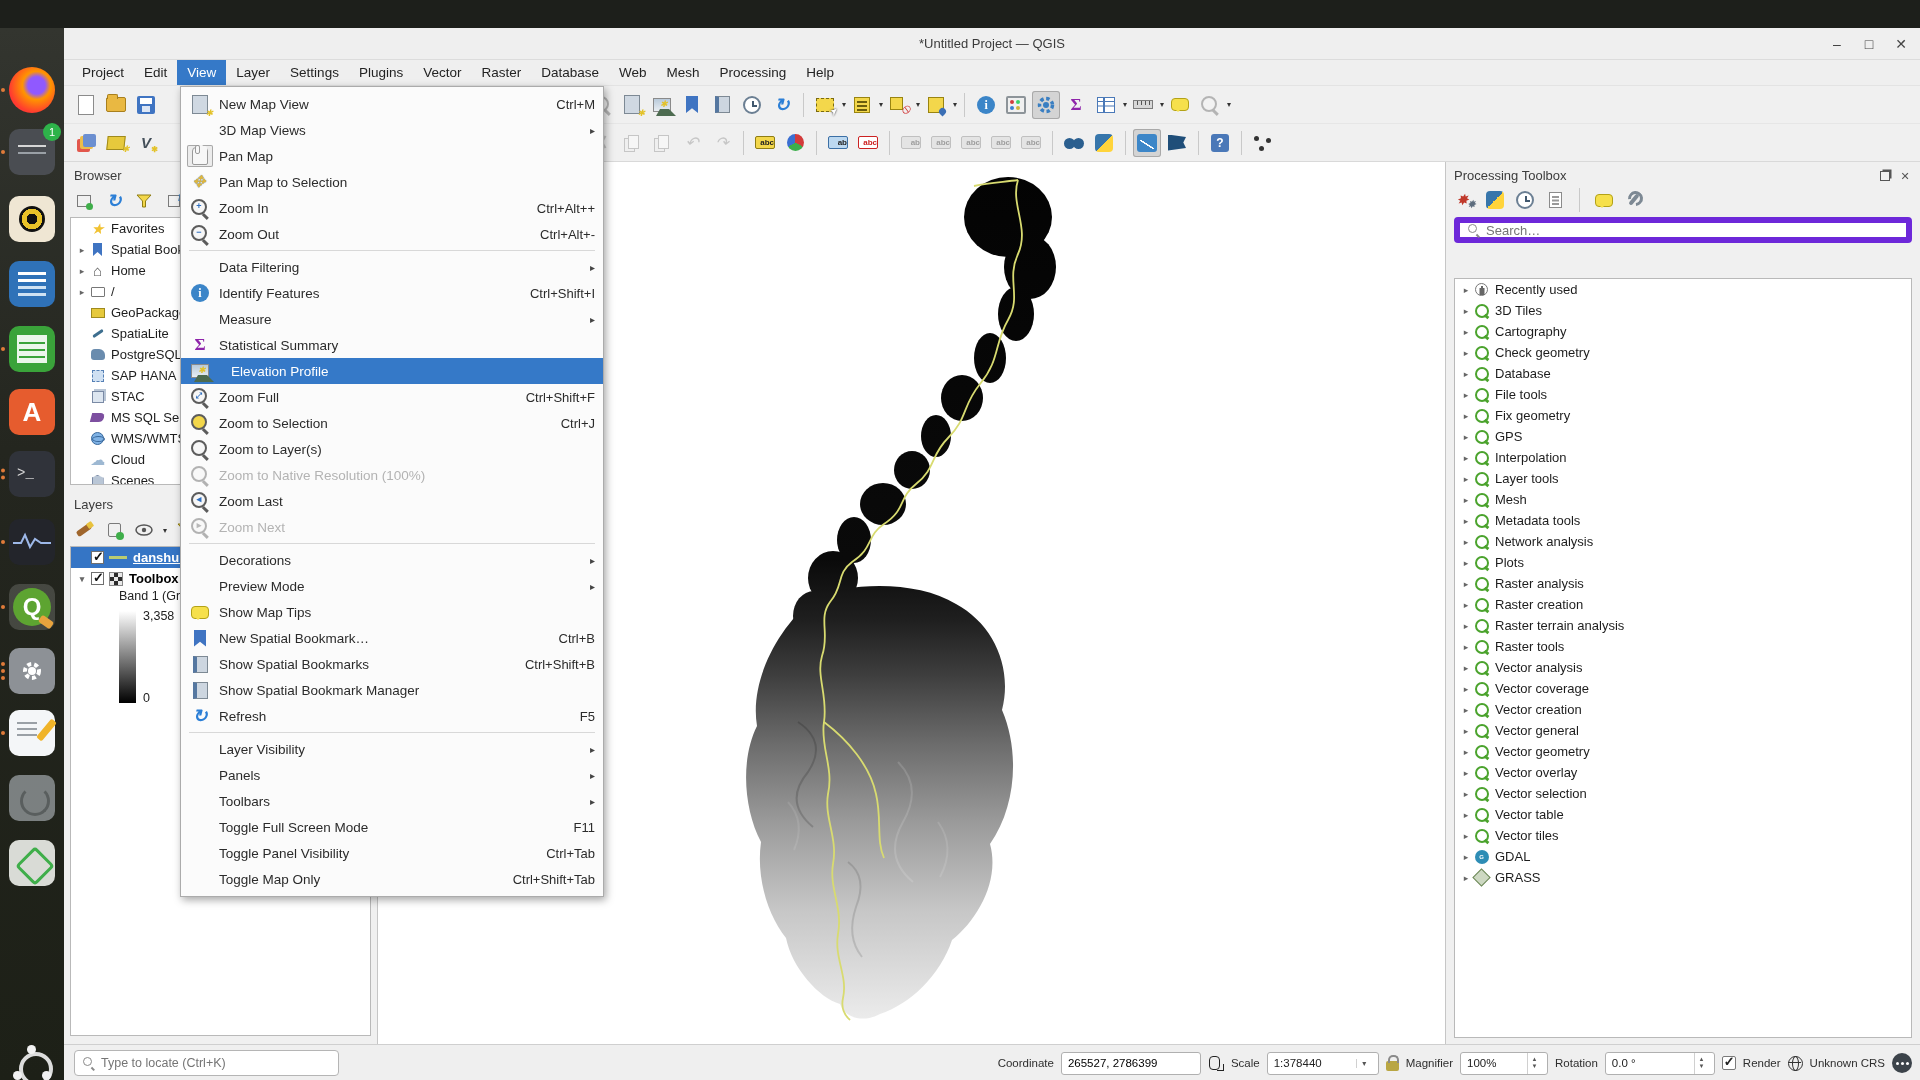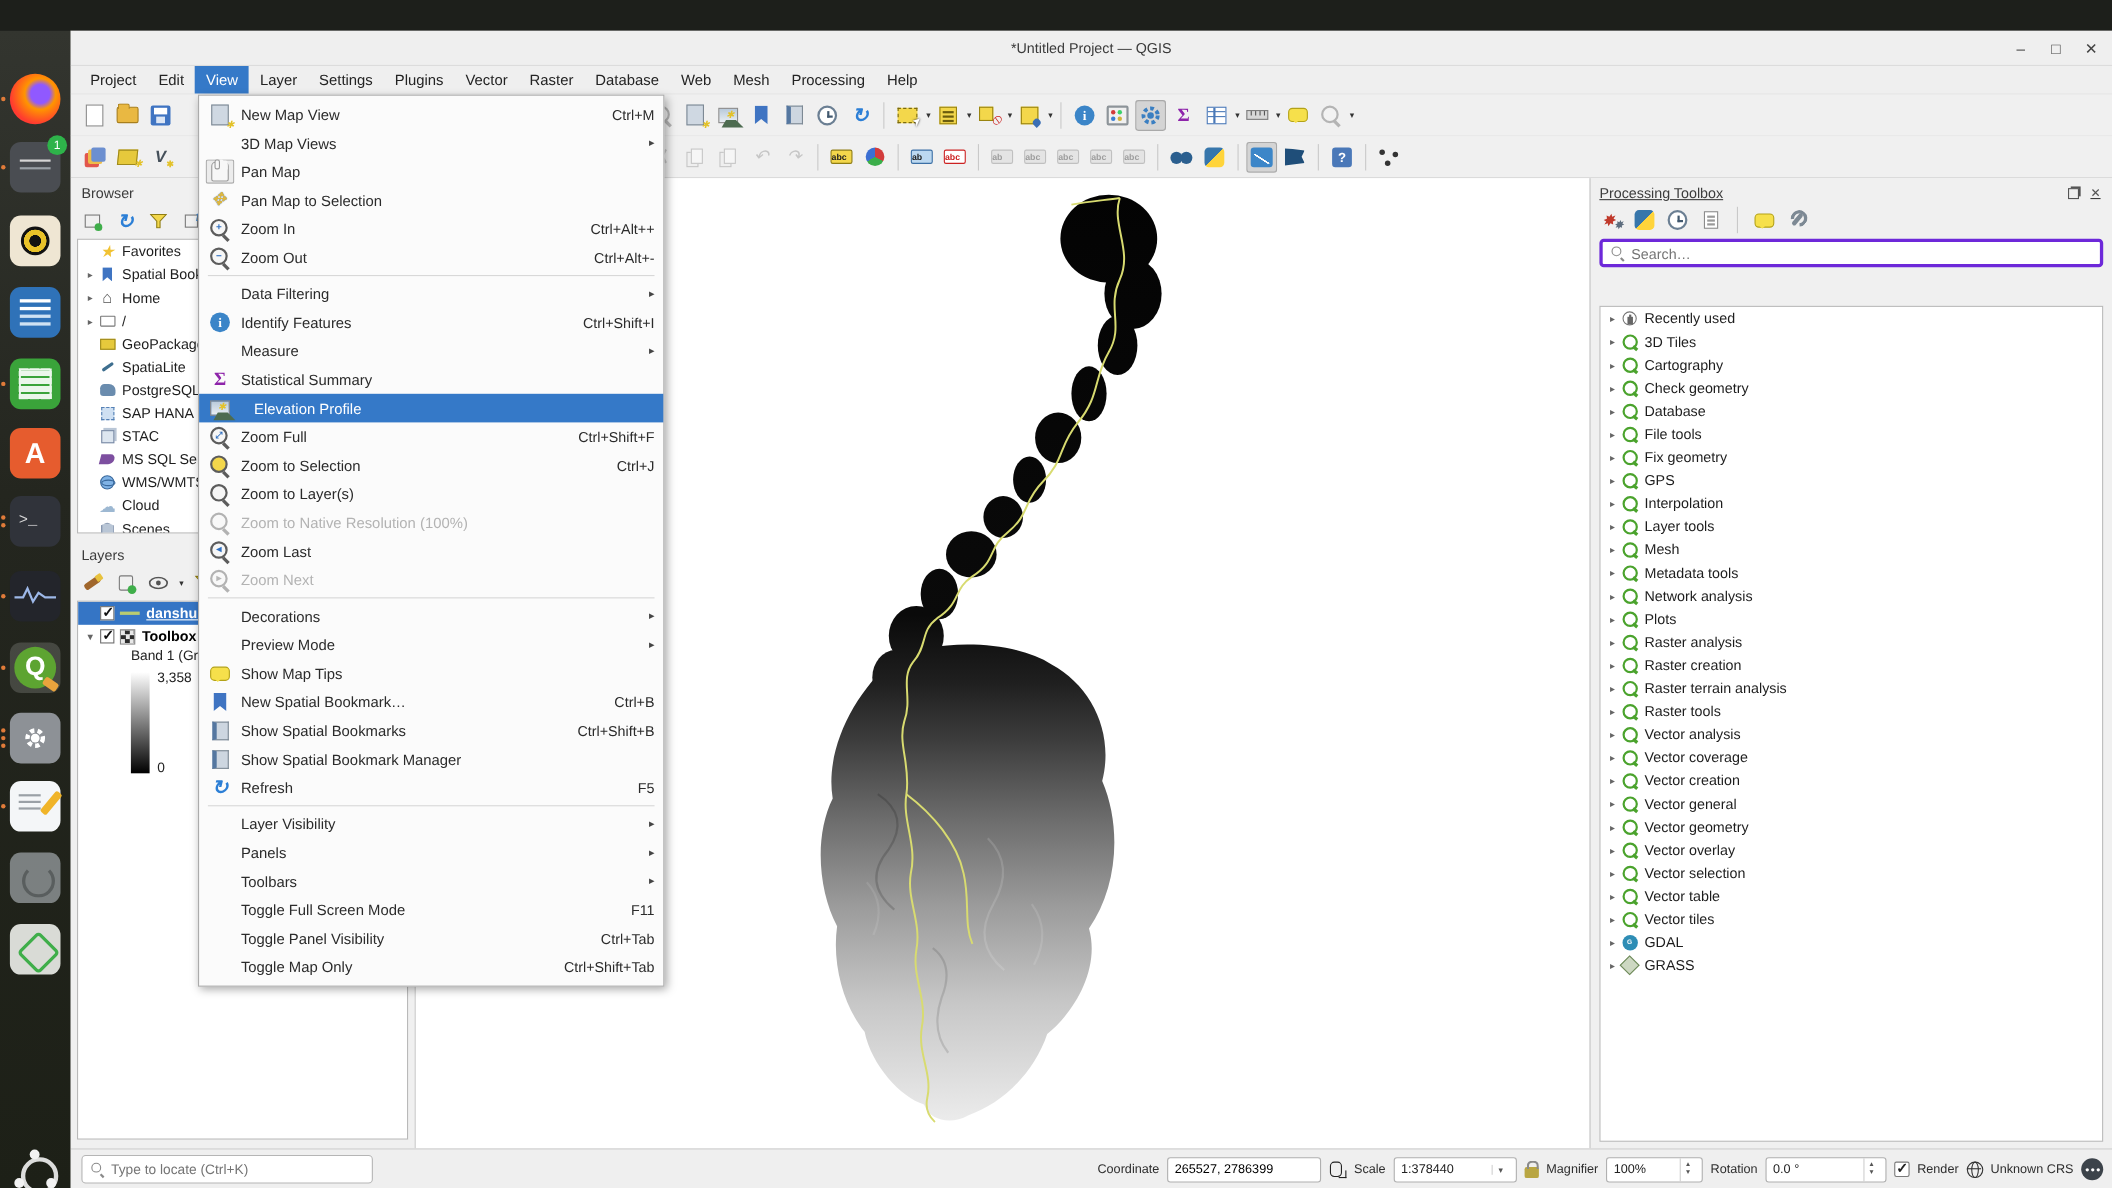--- a/index.html
+++ b/index.html
@@ -147,21 +147,21 @@
   .i-ribbon { width:12px; height:17px; background:#3f74c2; clip-path:polygon(0 0,100% 0,100% 100%,50% 72%,0 100%); }
   .i-ribbon.star::after { content:"\2731"; position:absolute; right:-7px; bottom:-4px; font-size:8px; color:#e3c229; }
   .i-book { width:15px; height:17px; background:#cdd6e0; border:1px solid #7d8994; border-left:4px solid #5577a0; }
   .i-cut { width:16px; height:16px; }
   .i-cut::before,.i-cut::after { content:""; position:absolute; left:7px; top:0; width:2px; height:14px; background:#888; }
   .i-cut::before { transform:rotate(30deg); } .i-cut::after { transform:rotate(-30deg); }
   .i-copy { width:16px; height:16px; }
   .i-copy::before { content:""; position:absolute; left:0; top:3px; width:9px; height:12px; background:#eee; border:1px solid #888; }
   .i-copy::after { content:""; position:absolute; left:4px; top:0; width:9px; height:12px; background:#fff; border:1px solid #888; }
   .i-undo { color:#888; font-size:16px; line-height:16px; }
-  .i-tag { width:20px; height:13px; background:#f3d74b; border:1px solid #8f7d13; border-radius:2px; color:#222; font:bold 8px/12px "Liberation Sans",sans-serif; text-align:left; }
+  .i-tag { width:20px; height:13px; background:#f3d74b; border:1px solid #8f7d13; border-radius:2px; color:#222; font:bold 8px/12px "Liberation Sans",sans-serif; text-align:right; }
   .i-tag.blue { background:#bcd8f0; border-color:#3b6fa5; }
   .i-tag.red { background:#fff; border:1.5px solid #cc2222; color:#cc2222; }
   .i-pie { width:17px; height:17px; border-radius:50%; background:conic-gradient(#d23b3b 0 120deg, #3bae4a 120deg 240deg, #3b6fd2 240deg 360deg); }
   .i-binoc { width:20px; height:14px; }
   .i-binoc::before { content:""; position:absolute; left:0; top:2px; width:11px; height:11px; border-radius:50%; background:#2b5f8f; box-shadow:9px 0 0 #2b5f8f; }
   .i-python { width:18px; height:18px; border-radius:4px; background:linear-gradient(135deg,#3776ab 0 50%, #ffd43b 50% 100%); }
   .i-chart { width:20px; height:18px; background:#3c86c8; border-radius:3px; }
   .i-chart::after { content:""; position:absolute; left:3px; bottom:3px; width:14px; height:9px;
       background:linear-gradient(to top right, transparent 44%, #fff 46%, #fff 54%, transparent 56%); }
   .i-flag { width:18px; height:16px; background:#1f4e79; clip-path:polygon(0 0,100% 15%,85% 50%,100% 85%,0 100%); }
@@ -223,35 +223,35 @@
   .ramp { position:absolute; left:48px; top:4px; width:17px; height:92px; background:linear-gradient(#fff,#000); }
   .lg-max { position:absolute; left:72px; top:2px; font-size:12.5px; color:#222; }
   .lg-min { position:absolute; left:72px; bottom:2px; font-size:12.5px; color:#222; }
 
   
   .canvas { position:absolute; left:314px; top:134px; right:475px; bottom:36px; background:#fff; overflow:hidden; }
   .canvas svg { position:absolute; inset:0; width:100%; height:100%; }
 
   
   .rpanel { position:absolute; right:0; top:134px; width:475px; bottom:36px; background:#f0f0f0; border-left:1px solid #c6c6c6; }
-  .rphead { display:flex; align-items:flex-end; font-size:13px; color:#3c3c3c; padding:6px 8px 2px;text-decoration:underline; }
+  .rphead { display:flex; align-items:flex-end; font-size:13px; color:#3c3c3c; padding:6px 8px 2px; }
   .rphead .sp { flex:1; }
   .phb { width:14px; height:14px; margin-left:6px; position:relative; color:#555; font-size:11px; line-height:14px; text-align:center; }
   .phb.float::after { content:""; position:absolute; left:2px; top:2px; width:8px; height:8px; border:1.5px solid #555; background:#f0f0f0; box-shadow:2px -2px 0 -0.5px #555; }
   .rptools { display:flex; align-items:center; gap:8px; padding:3px 8px 5px; }
   .rptools .tbtn { width:22px; height:22px; }
   .i-gearstar { width:18px; height:18px; }
   .i-gearstar::before { content:"\2738"; color:#c0392b; font-size:15px; position:absolute; left:0; top:0; }
   .i-gearstar::after { content:"\2738"; color:#5d6d7e; font-size:11px; position:absolute; right:-2px; bottom:-2px; }
   .i-doc { width:13px; height:16px; background:#fff; border:1px solid #8b8b8b; }
   .i-doc::after { content:""; position:absolute; left:2px; top:3px; right:2px; height:1.5px; background:#999; box-shadow:0 3.5px 0 #999, 0 7px 0 #999; }
   .i-wrench { width:16px; height:16px; }
   .i-wrench::after { content:""; position:absolute; left:6px; top:1px; width:4px; height:13px; background:#7d8994; transform:rotate(40deg); border-radius:2px; }
   .i-wrench::before { content:""; position:absolute; left:2px; top:-1px; width:9px; height:9px; border:3px solid #7d8994; border-radius:50%; border-bottom-color:transparent; transform:rotate(40deg); }
-  .searchbox { margin:0 8px 6px; height:26px; background:#fff; border:3px solid #6d28d9; border-radius:4px; display:flex; align-items:center; padding:0 8px; gap:6px; }
+  .searchbox { margin:0 8px 6px; height:26px; background:#fff; border:6px solid #6d28d9; border-radius:4px; display:flex; align-items:center; padding:0 8px; gap:6px; }
   .searchbox input { border:none; outline:none; flex:1; font-size:13px; color:#333; background:transparent; font-family:"Liberation Sans",sans-serif; }
   .sglass { width:12px; height:12px; position:relative; flex:none; }
   .sglass::before { content:""; position:absolute; left:0; top:0; width:7px; height:7px; border:1.5px solid #8a8a8a; border-radius:50%; }
   .sglass::after { content:""; position:absolute; right:0; bottom:0; width:4px; height:1.5px; background:#8a8a8a; transform:rotate(45deg); }
   .rtree { background:#fff; border:1px solid #b9b9b9; margin:0 8px; position:absolute; left:0; right:0; top:116px; bottom:6px; overflow:hidden; }
 
   
   .statusbar { position:absolute; left:0; right:0; bottom:0; height:36px; background:#efefef; border-top:1px solid #cfcfcf;
     display:flex; align-items:center; font-size:11.5px; color:#2e2e2e; }
   .locator { position:absolute; left:10px; top:5px; width:265px; height:26px; background:#fff; border:1px solid #b5b5b5; border-radius:4px;

